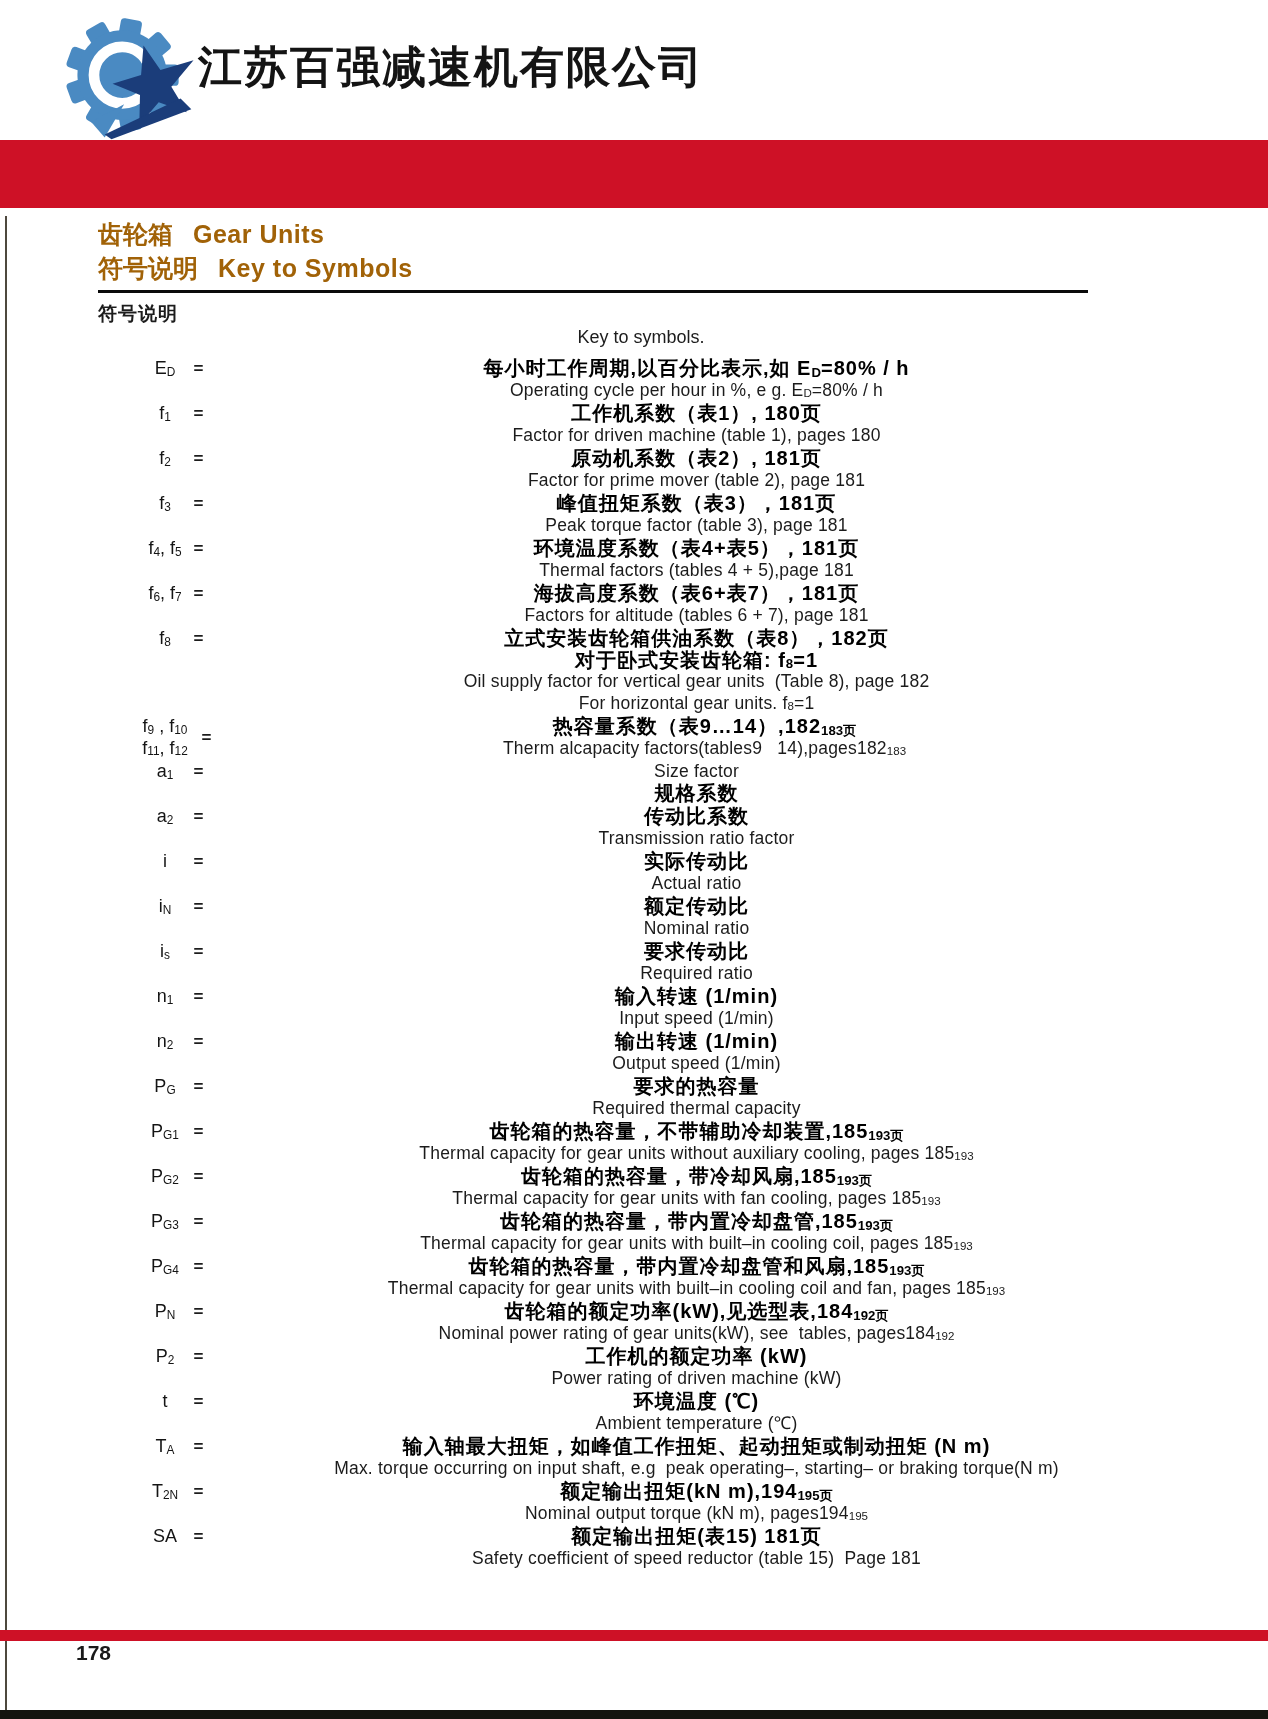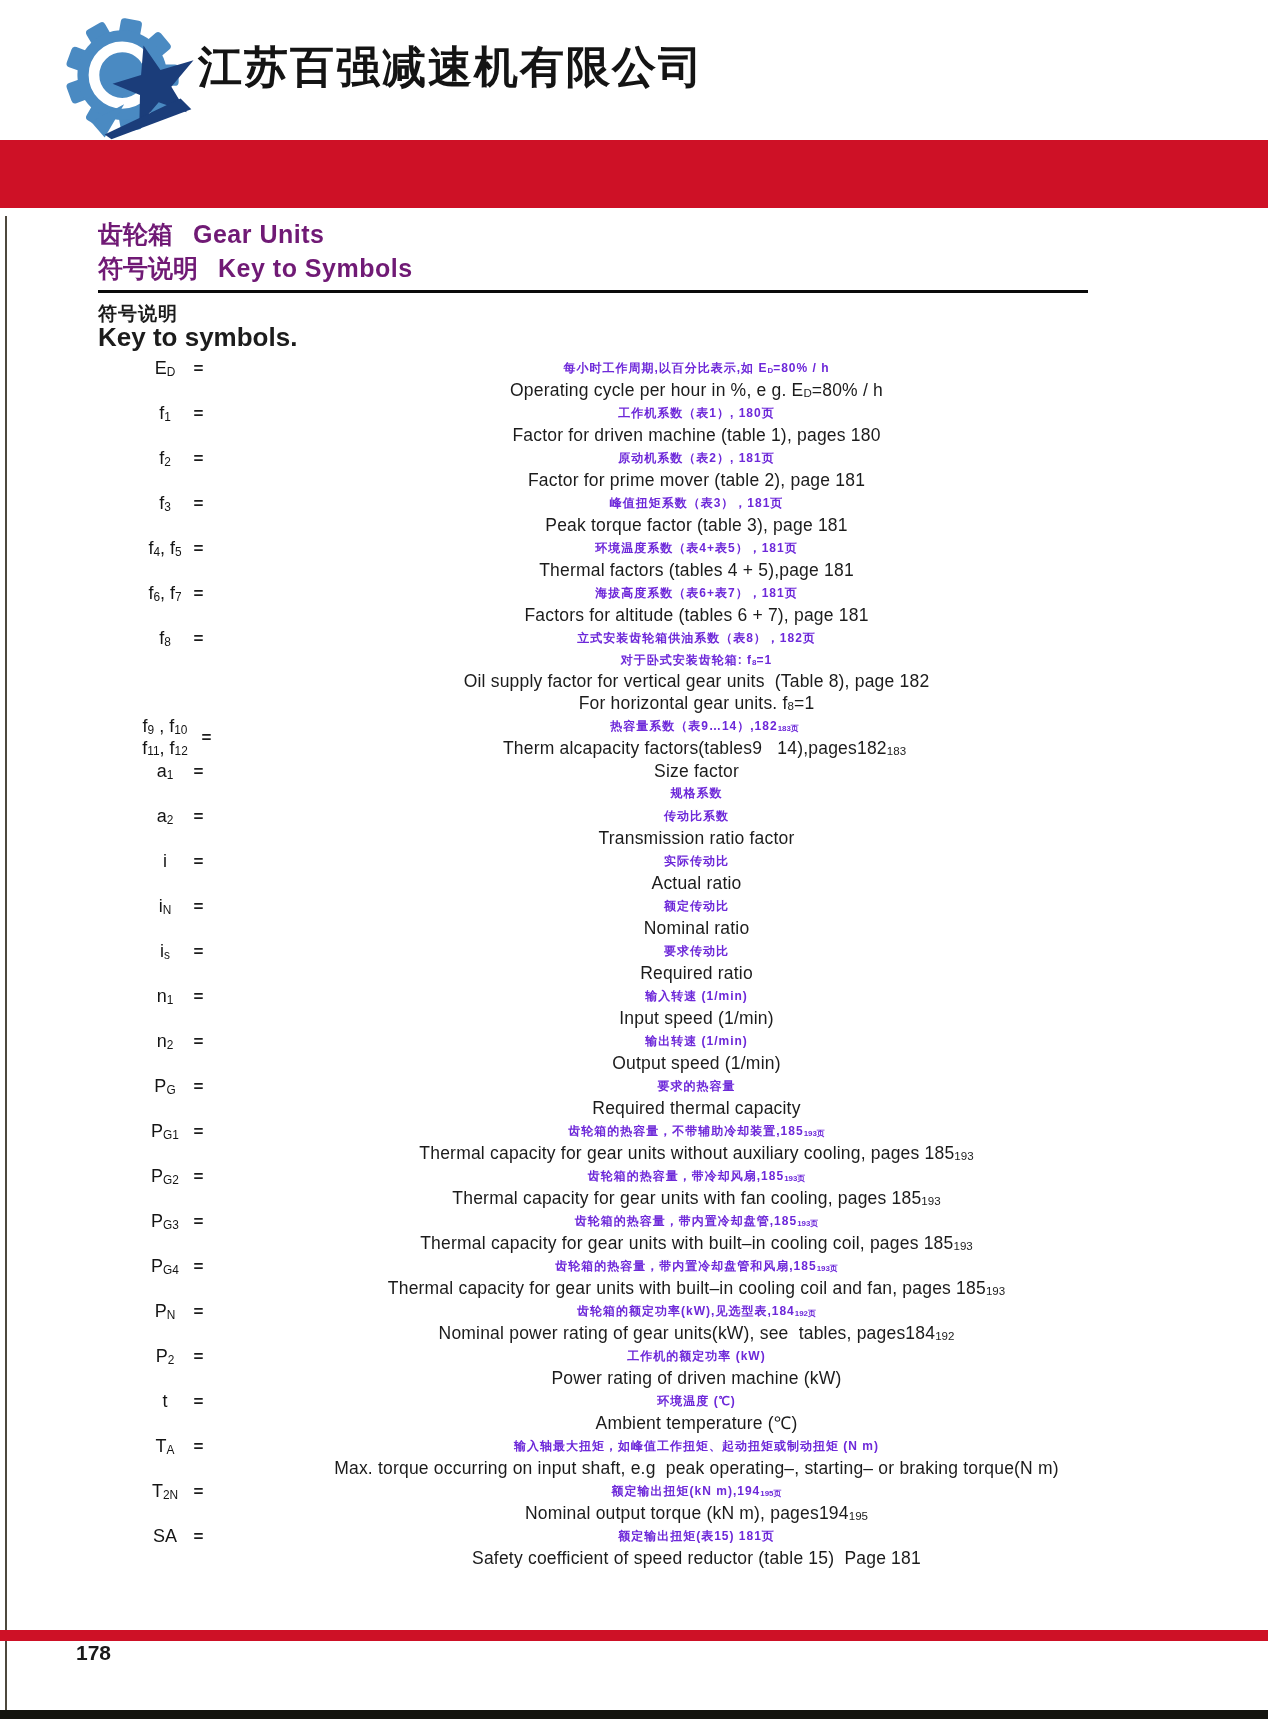--- a/index.html
+++ b/index.html
@@ -19,35 +19,35 @@
   .artifact-line { position:absolute; left:10px; top:133px; width:64px; height:2px; background:#d9d9d1; }
   
   .red-band { position:absolute; top:140px; left:0; width:100%; height:68px; }
   
   .left-border { position:absolute; left:5px; top:216px; width:2px; height:1503px; background:#4e483e; }
   .footer-red-bar { position:absolute; top:1630px; left:0; width:100%; height:11px; }
   .footer-black-bar { position:absolute; bottom:0; left:0; width:100%; height:9px; background:#14140f; }
   .page-number { position:absolute; left:76px; top:1641px; font-size:21px; font-weight:700; color:#1a1a1a; }
   
   .main { position:absolute; left:98px; top:217px; width:1086px; }
-  .doc-title { font-size:25px; font-weight:700; line-height:34px; color:#701a75; }
+  .doc-title { font-size:25px; font-weight:700; line-height:34px; color:#a16207; }
   .doc-title .en { margin-left:20px; letter-spacing:0.5px; }
   .rule { height:3px; background:#0a0a0a; width:990px; margin-top:5px; }
   .intro { margin-top:9px; }
   .intro-zh { font-size:19px; font-weight:700; letter-spacing:1px; line-height:23px; }
-  .intro-en { font-size:26px; font-weight:700; line-height:24px; }
+  .intro-en { font-size:18px; font-weight:400; line-height:24px;text-align:center; }
   
   .symbol-list { margin-top:9px; margin-left:44px; }
   .row { display:grid; grid-template-columns:46px 21px 1fr; margin-bottom:2px; align-items:start;text-align:center; }
   .row.multi { align-items:center;gap:8px; }
   .sym { font-size:18px; line-height:21.5px; color:#141414; white-space:nowrap; }
   .eq  { font-size:17px; font-weight:700; line-height:21.5px; }
   .lines { min-width:0; }
   .line { white-space:pre-wrap; }
-  .line.zh { font-size:12px; font-weight:700; letter-spacing:1px; line-height:21.5px; color:#6d28d9; }
+  .line.zh { font-size:20px; font-weight:700; letter-spacing:1px; line-height:21.5px; color:#000000; }
   .line.en { font-size:17.5px; font-weight:400; letter-spacing:0.2px; line-height:21.5px; color:#1b1b1b; }
   sub { font-size:66%; line-height:0; vertical-align:baseline; position:relative; top:0.14em; letter-spacing:0; }
 </style>
 </head>
 <body>
 
 <div class="header">
   <svg class="logo" viewBox="0 0 150 132" aria-hidden="true">
     <g>
       <g fill="#4a8ac2">

